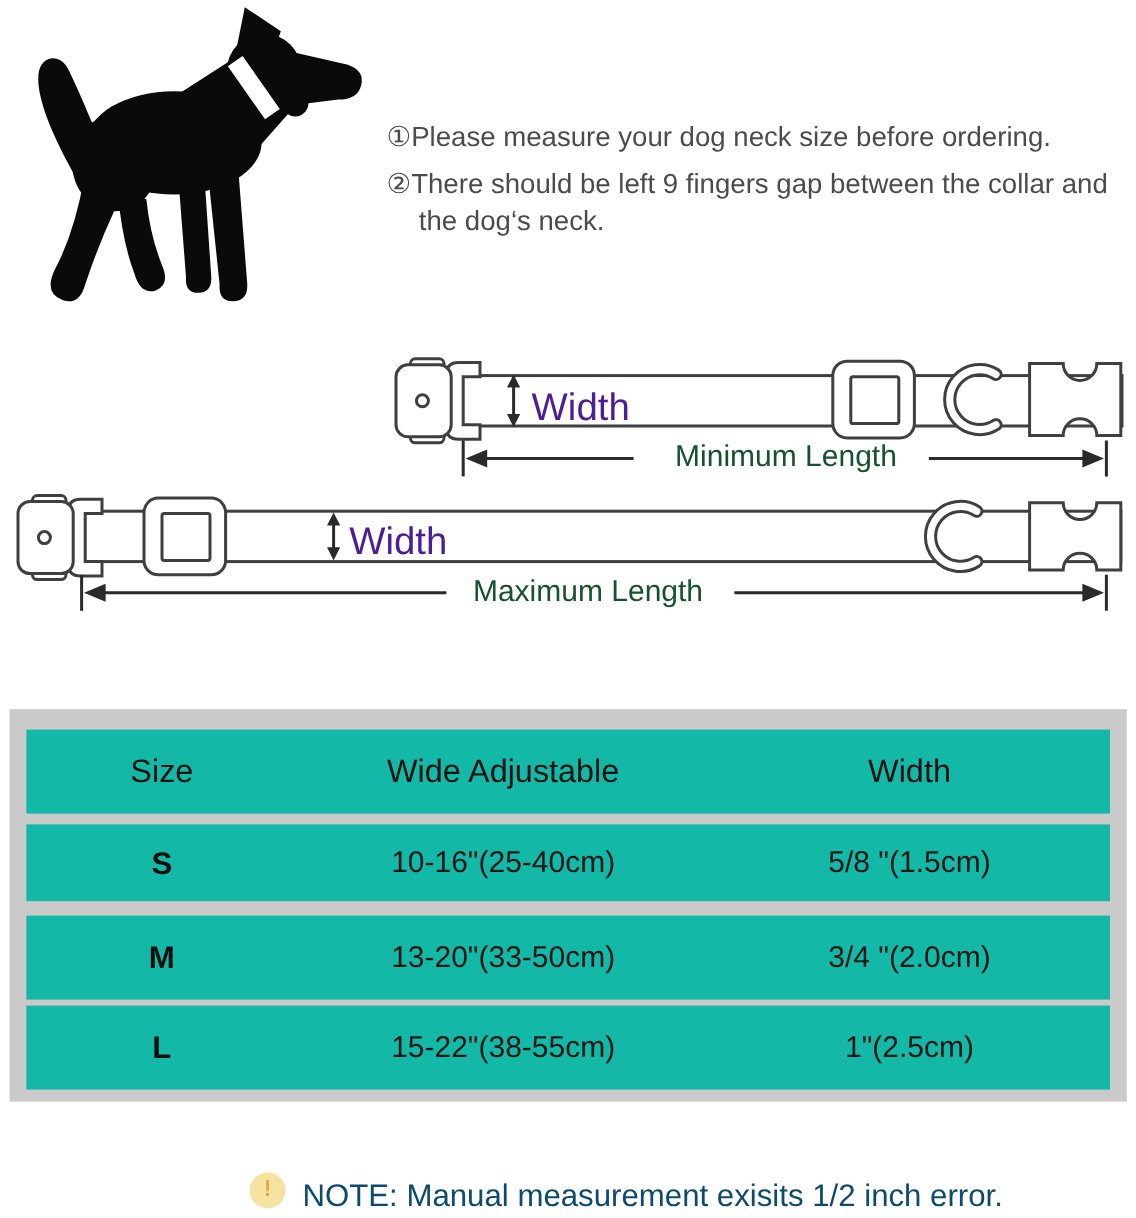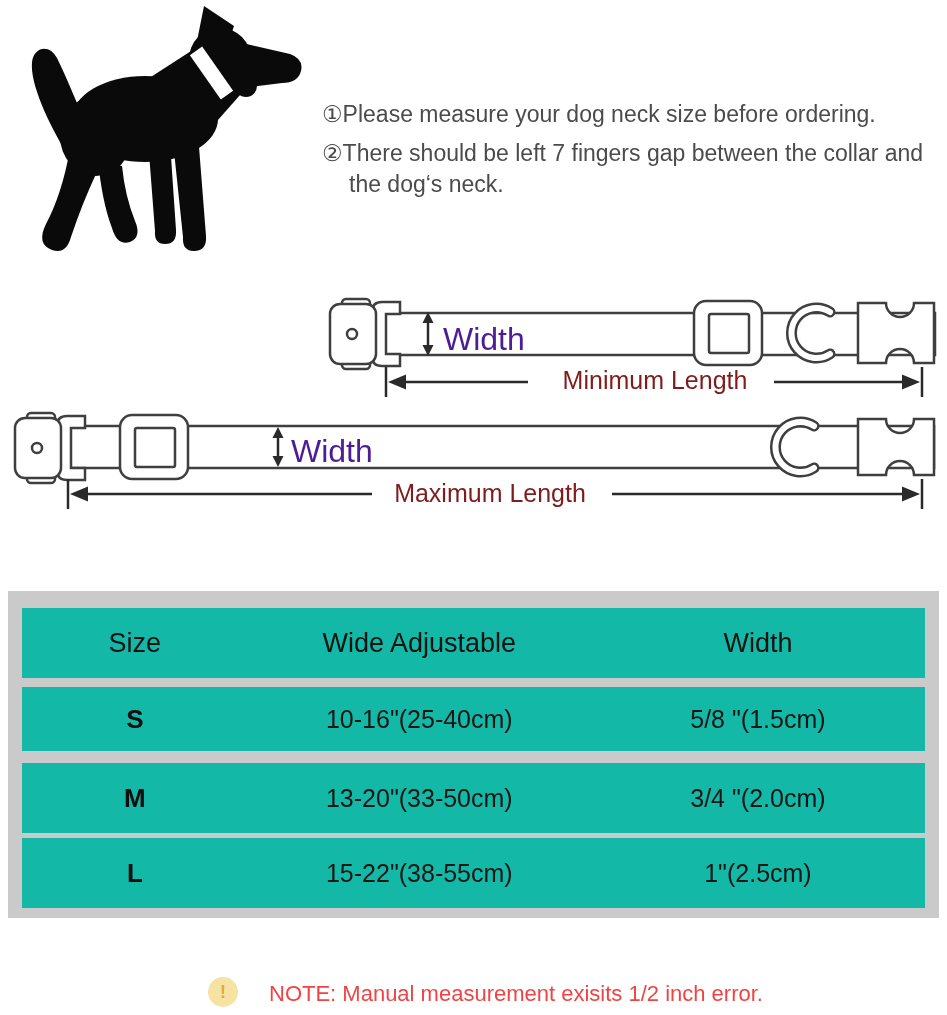--- a/index.html
+++ b/index.html
@@ -13,21 +13,21 @@
 
   
   .instructions {
     position:absolute; left:322px; top:99px; width:618px;
     color:#4b4b4b; font-size:23px; line-height:31px;
   }
   .instr-item { padding-left:27px; text-indent:-27px; margin-bottom:8px; }
 
   
   .diagram-label { position:absolute; color:#4c1d95; font-size:32px; white-space:nowrap; }
-  .dim-label { position:absolute; color:#7f1d1d; font-size:25px; text-align:center; white-space:nowrap; }
+  .dim-label { position:absolute; color:#14532d; font-size:25px; text-align:center; white-space:nowrap; }
 
   
   .size-table {
     position:absolute; left:8px; top:591px; width:931px; height:327px;
     background:#cacaca;
   }
   .t-row {
     position:absolute; left:14px; width:903px; background:#14b8a6;
     display:grid; grid-template-columns:25% 38% 37%; align-items:center;
   }
@@ -40,22 +40,22 @@
   .cell-value { font-size:25px; color:#161616; }
 
   
   .note-icon {
     position:absolute; left:208px; top:977px; width:30px; height:30px;
     border-radius:50%; background:#f6e3a2;
     display:flex; align-items:center; justify-content:center;
     color:#dcae45; font-size:19px; font-weight:bold;
   }
   .note-text {
-    position:absolute; left:269px; top:981px;
-    color:#ef4444; font-size:22px; white-space:nowrap;
+    position:absolute; left:252px; top:981px;
+    color:#0c4a6e; font-size:26px; white-space:nowrap;
   }
 </style>
 </head>
 <body>
 
 <div class="canvas">
 
   <svg class="lineart" width="947" height="1015" viewBox="0 0 947 1015">
 
     <g transform="translate(10,4)" fill="#0a0a0a">
@@ -156,21 +156,21 @@
       <line x1="82" y1="494" x2="372" y2="494" stroke-width="2.5"></line>
       <polygon points="70,494 88,486.5 88,501.5" stroke="none"></polygon>
       <line x1="612" y1="494" x2="908" y2="494" stroke-width="2.5"></line>
       <polygon points="920,494 902,486.5 902,501.5" stroke="none"></polygon>
       <line x1="922" y1="479" x2="922" y2="509" stroke-width="2.5"></line>
     </g>
   </svg>
 
   <div class="instructions">
     <div class="instr-item">①Please measure your dog neck size before ordering.</div>
-    <div class="instr-item">②There should be left 7 fingers gap between the collar and the dog‘s neck.</div>
+    <div class="instr-item">②There should be left 9 fingers gap between the collar and the dog‘s neck.</div>
   </div>
 
   <div class="diagram-label" style="left:443px; top:321px;">Width</div>
   <div class="dim-label" style="left:540px; top:366px; width:230px;">Minimum Length</div>
   <div class="diagram-label" style="left:291px; top:433px;">Width</div>
   <div class="dim-label" style="left:375px; top:479px; width:230px;">Maximum Length</div>
 
   <div class="size-table">
     <div class="t-row t-header">
       <div>Size</div>

